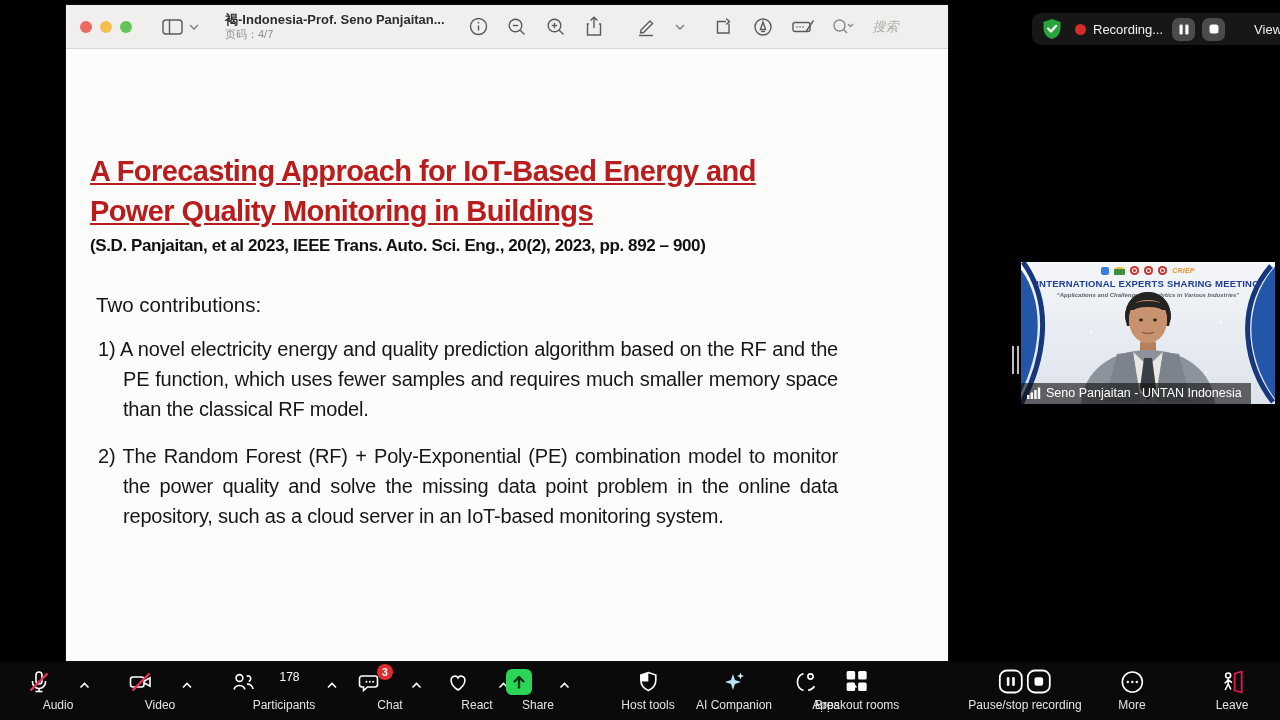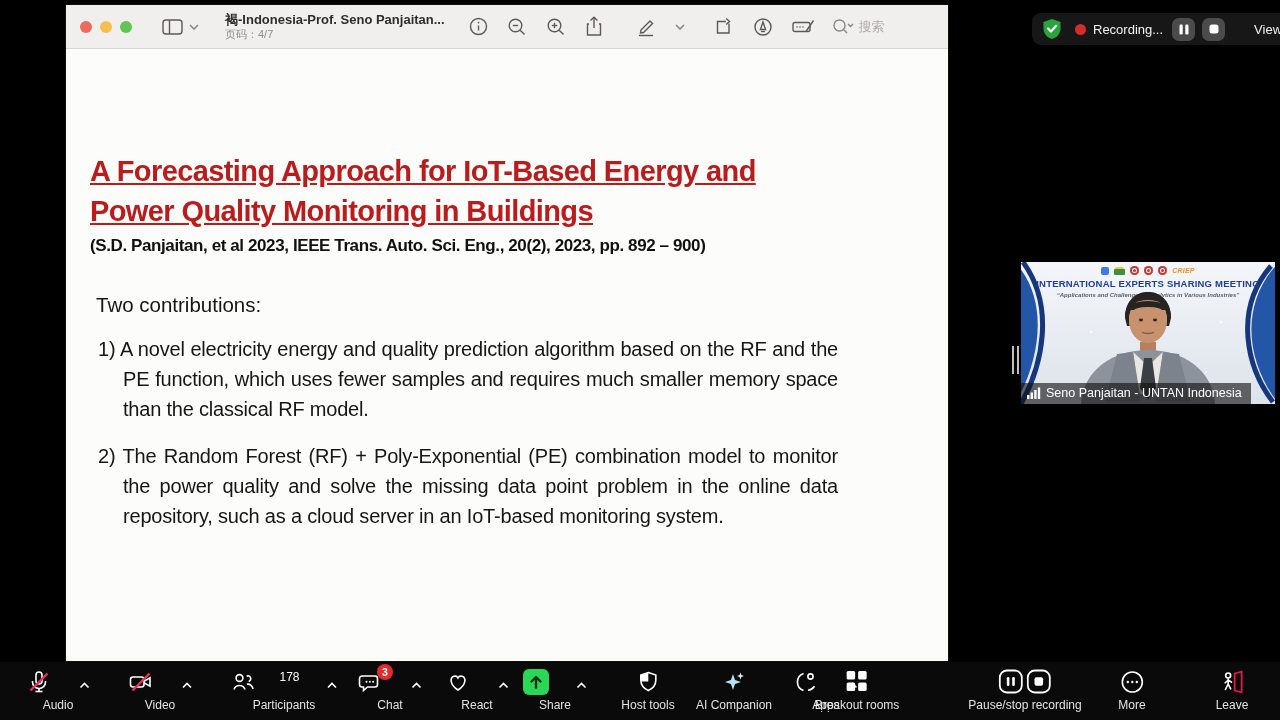--- a/index.html
+++ b/index.html
@@ -13,21 +13,21 @@
   .lights{display:flex;gap:8px;margin-right:30px;}
   .light{width:12px;height:12px;border-radius:50%;}
   .l-red{background:#ec6a5e;} .l-yellow{background:#f4bf50;} .l-green{background:#61c454;}
   .tb-icon{display:inline-flex;align-items:center;justify-content:center;color:#5c5a56;}
   .tb-icon svg{display:block;}
   .sidebar-group{display:flex;align-items:center;gap:6px;margin-right:26px;}
   .title-block{margin-right:24px;line-height:1.15;min-width:150px;}
   .win-title{font-size:13px;font-weight:700;color:#2e2d2b;white-space:nowrap;}
   .win-page{font-size:11px;color:#8f8d89;}
   .tool-icons{display:flex;align-items:center;gap:19px;}
-  .search-box{display:flex;align-items:center;gap:5px;margin-left:16px;color:#5c5a56;}
+  .search-box{display:flex;align-items:center;gap:19px;margin-left:16px;color:#5c5a56;font-style:italic;}
   .search-ph{font-size:13px;color:#aeaba6;}
 
   
   .slide{position:absolute;left:0;top:44px;right:0;bottom:0;background:#fcfcfa;}
   .slide-inner{position:absolute;left:24px;top:102px;width:796px;color:#141414;}
   .s-title{font-size:29px;line-height:40px;font-weight:800;letter-spacing:-.6px;color:#b91c1c;text-decoration:underline;}
   .s-cite{margin-top:5px;font-size:17px;font-weight:700;letter-spacing:-.4px;color:#111;}
   .s-intro{margin-top:37px;margin-left:6px;font-size:20.5px;color:#161616;}
   .contrib{margin-left:8px;margin-top:17px;width:740px;padding-left:25px;text-indent:-25px;
            text-align:justify;font-size:20px;line-height:30px;color:#161616;letter-spacing:-.2px;}
@@ -365,21 +365,21 @@
         </span>
         <span class="zb-chev">
           <svg width="11" height="7" viewBox="0 0 11 7" fill="none" stroke="#fff" stroke-width="1.6">
               <polyline points="1.5,5.5 5.5,1.5 9.5,5.5"></polyline>
             </svg>
         </span>
       </div>
       <div class="zb-label">React</div>
     </div>
 
-    <div class="zb-item" style="left:555px;">
+    <div class="zb-item" style="left:538px;">
       <div class="zb-iconrow">
         <span class="zb-iconwrap share-box">
           <svg width="16" height="16" viewBox="0 0 16 16" fill="none" stroke="#0b3315" stroke-width="2.4" stroke-linecap="round" stroke-linejoin="round">
             <line x1="8" y1="13.5" x2="8" y2="4"></line>
               <polyline points="3.5,7.5 8,3 12.5,7.5"></polyline>
           </svg>
         </span>
         <span class="zb-chev">
           <svg width="11" height="7" viewBox="0 0 11 7" fill="none" stroke="#fff" stroke-width="1.6">
               <polyline points="1.5,5.5 5.5,1.5 9.5,5.5"></polyline>

